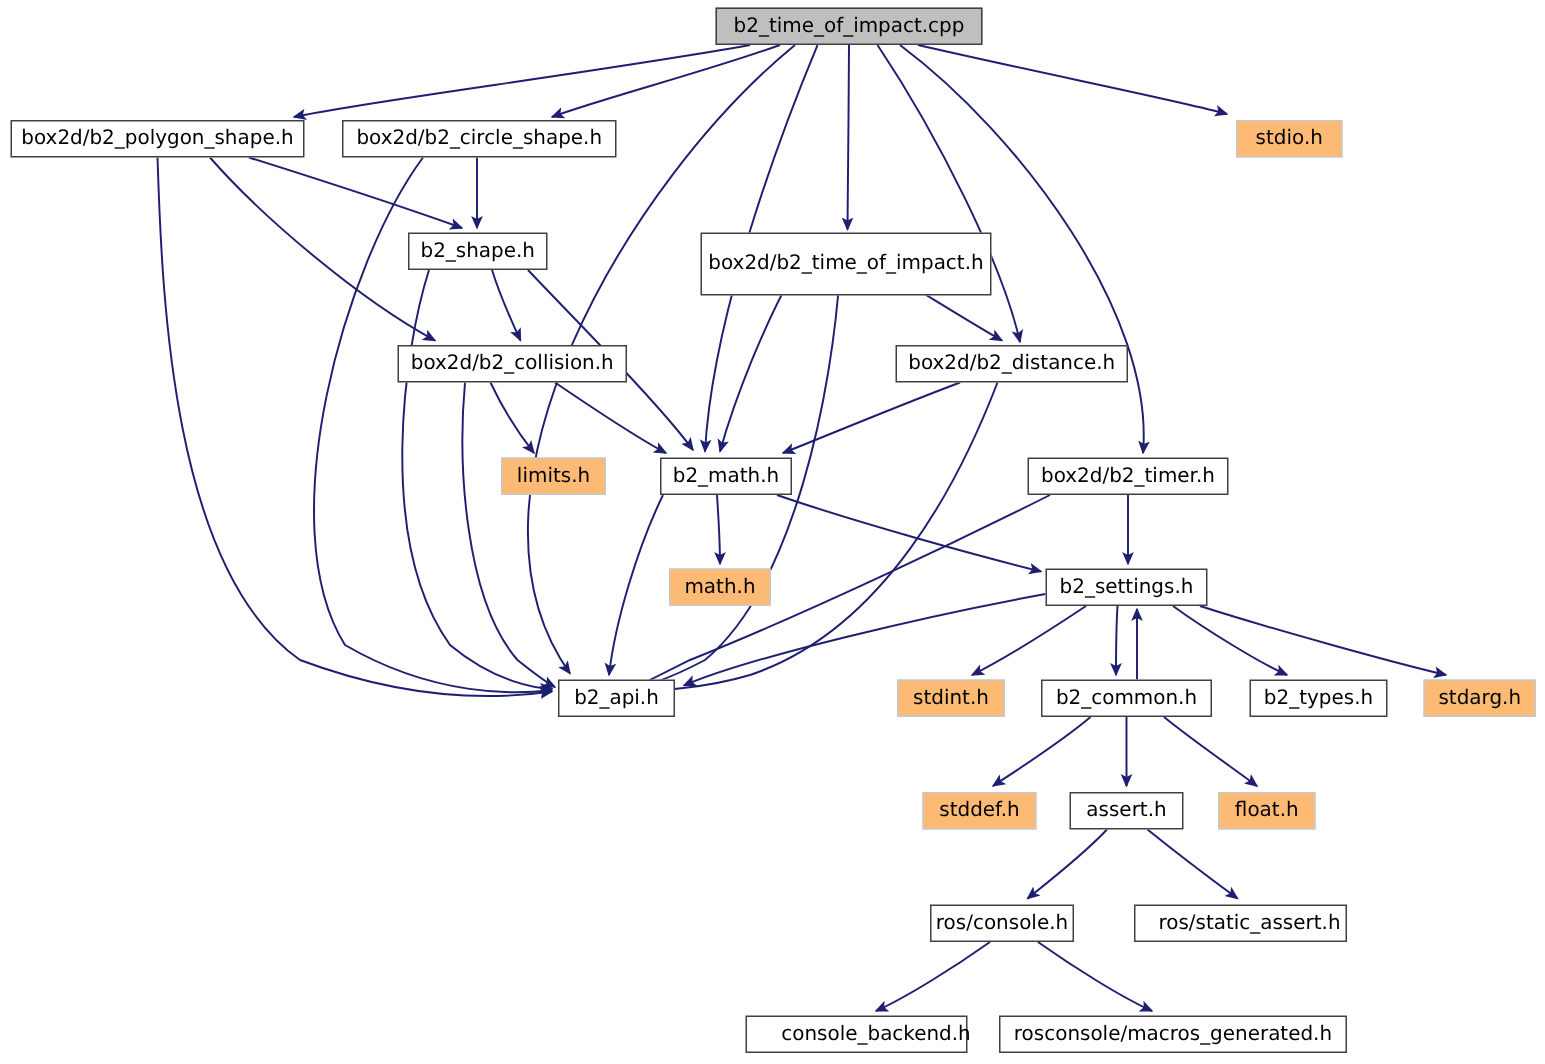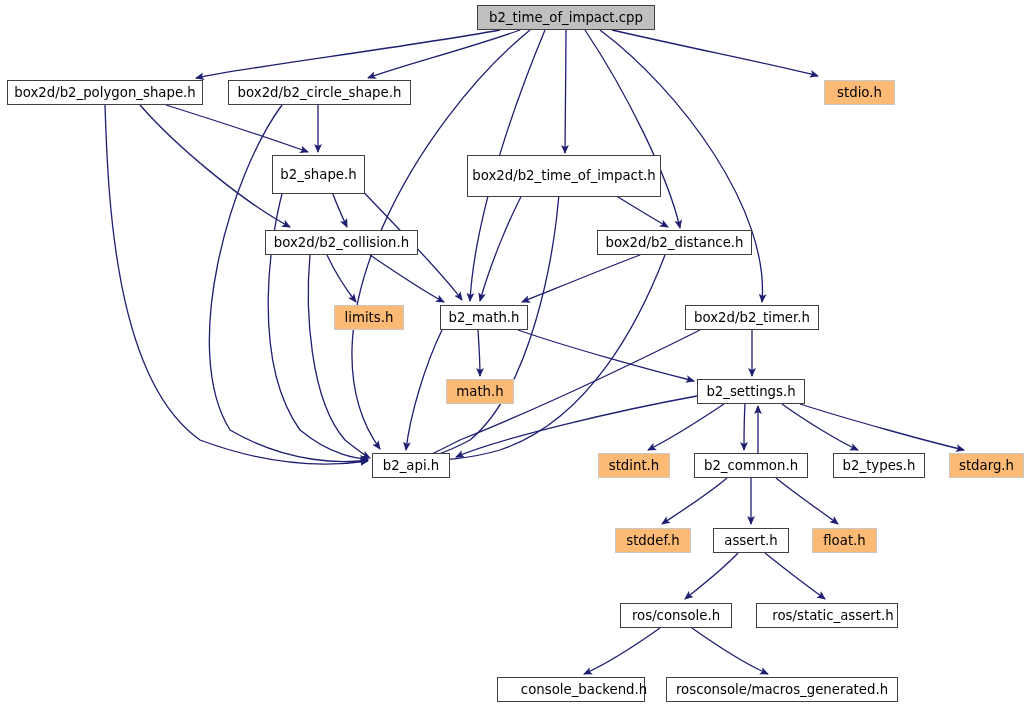--- a/index.html
+++ b/index.html
@@ -74,21 +74,21 @@
       </div>
       <div class="node n-project" style="left: 7px; top: 80px; width: 196px; height: 25px;">
         <span class="lbl">box2d/b2_polygon_shape.h</span>
       </div>
       <div class="node n-project" style="left: 228px; top: 80px; width: 183px; height: 25px;">
         <span class="lbl">box2d/b2_circle_shape.h</span>
       </div>
       <div class="node n-system" style="left: 824px; top: 80px; width: 71px; height: 25px;">
         <span class="lbl">stdio.h</span>
       </div>
-      <div class="node n-project" style="left: 272px; top: 155px; width: 93px; height: 39px; justify-content: center;">
+      <div class="node n-project" style="left: 272px; top: 155px; width: 93px; height: 25px; justify-content: center;">
         <span class="lbl">b2_shape.h</span>
       </div>
       <div class="node n-project" style="left: 467px; top: 155px; width: 194px; height: 42px;">
         <span class="lbl">box2d/b2_time_of_impact.h</span>
       </div>
       <div class="node n-project" style="left: 265px; top: 230px; width: 153px; height: 25px;">
         <span class="lbl">box2d/b2_collision.h</span>
       </div>
       <div class="node n-project" style="left: 597px; top: 230px; width: 155px; height: 25px;">
         <span class="lbl">box2d/b2_distance.h</span>
@@ -125,21 +125,21 @@
       </div>
       <div class="node n-system" style="left: 615px; top: 528px; width: 76px; height: 25px;">
         <span class="lbl">stddef.h</span>
       </div>
       <div class="node n-project" style="left: 713px; top: 528px; width: 76px; height: 25px;">
         <span class="lbl">assert.h</span>
       </div>
       <div class="node n-system" style="left: 812px; top: 528px; width: 65px; height: 25px;">
         <span class="lbl">float.h</span>
       </div>
-      <div class="node n-project" style="left: 620px; top: 603px; width: 112px; height: 25px;">
+      <div class="node n-project" style="left: 620px; top: 603px; width: 96px; height: 25px;">
         <span class="lbl">ros/console.h</span>
       </div>
       <div class="node n-project" style="left: 756px; top: 603px; width: 142px; height: 25px; padding-left: 12px;">
         <span class="lbl">ros/static_assert.h</span>
       </div>
       <div class="node n-project" style="left: 497px; top: 677px; width: 148px; height: 25px; padding-left: 26px;">
         <span class="lbl">console_backend.h</span>
       </div>
       <div class="node n-project" style="left: 666px; top: 677px; width: 232px; height: 25px;">
         <span class="lbl">rosconsole/macros_generated.h</span>

